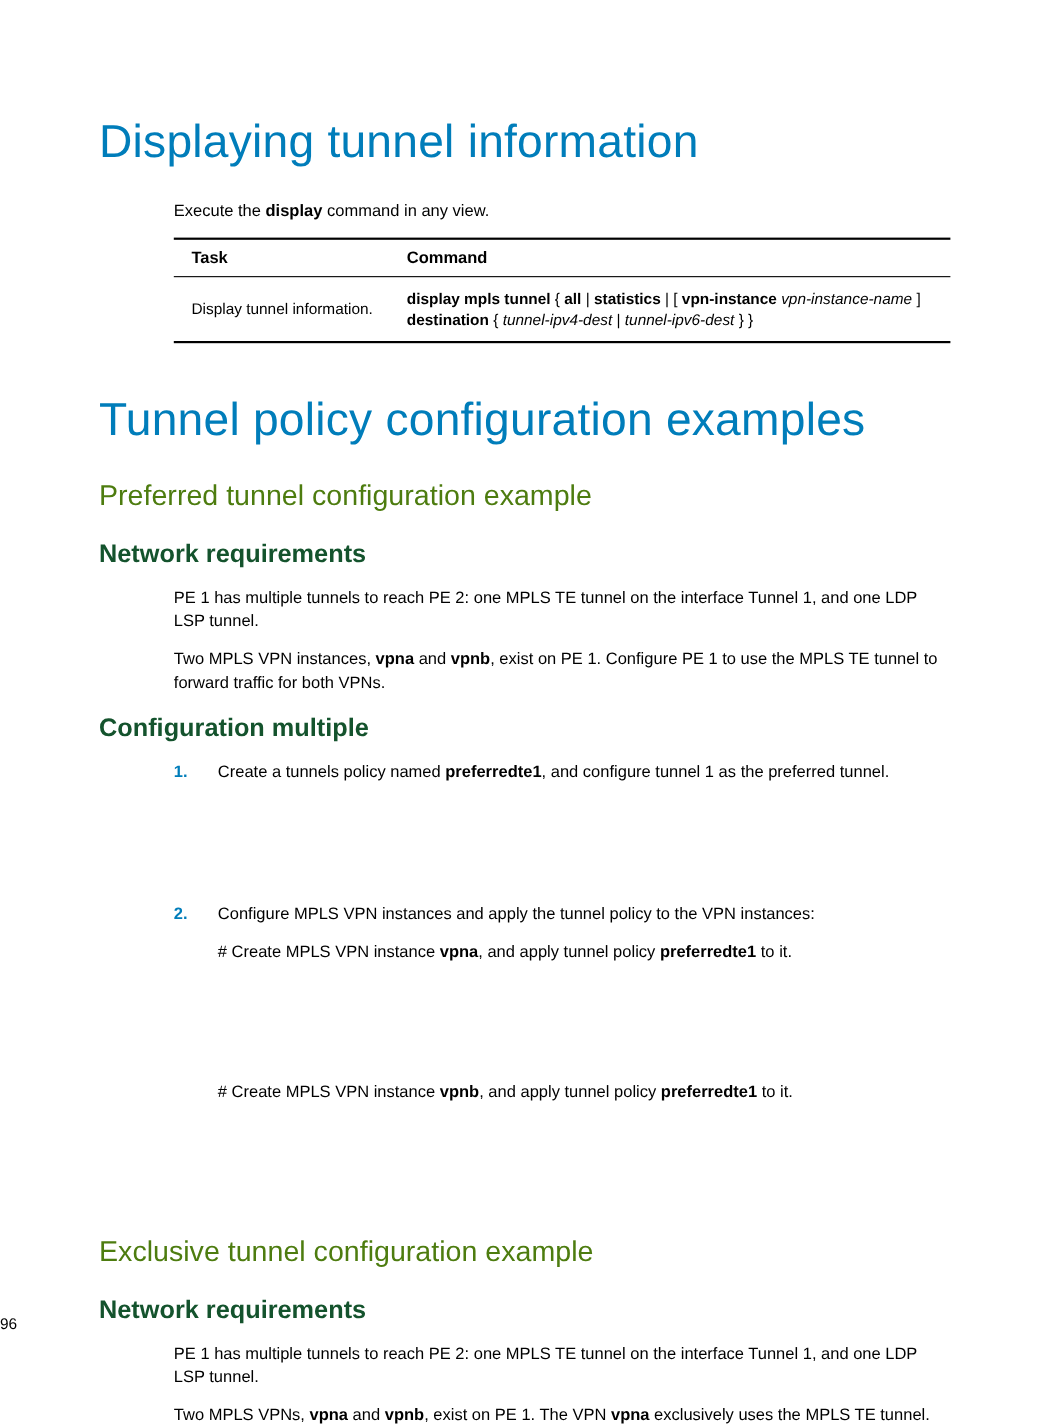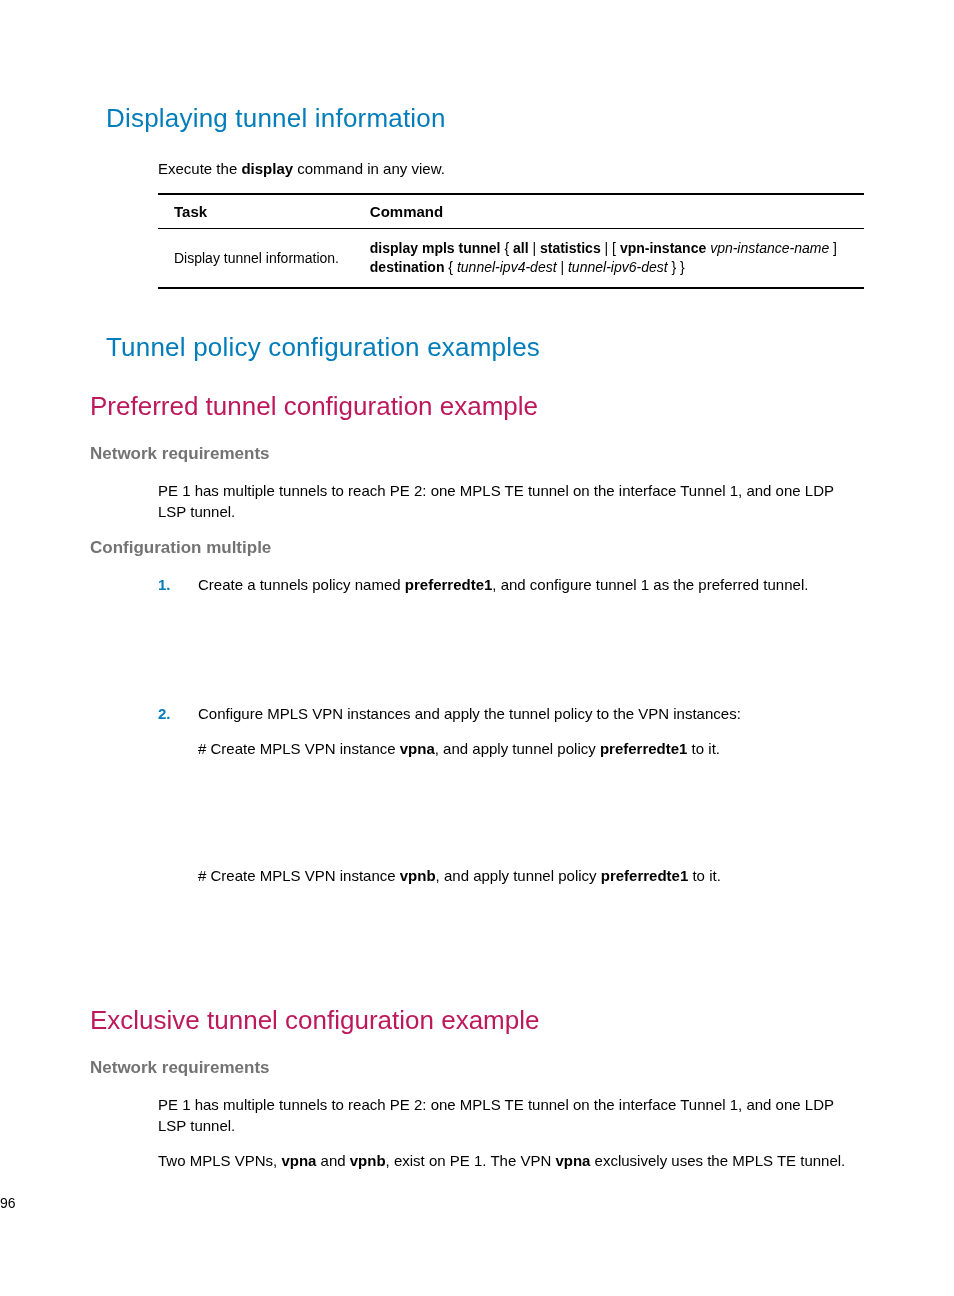--- a/index.html
+++ b/index.html
@@ -12,34 +12,34 @@
     color: #000000;
     position: relative;
     font-size: 15px;
     line-height: 1.4;
   }
   .page {
     padding: 100px 90px 0 90px;
   }
   .h1 {
     color: #007dba;
-    font-size: 26px;
+    font-size: 42px;
     font-weight: 400;
-    margin: 0 0 22px 16px;
+    margin: 0 0 22px 0;
     letter-spacing: 0.2px;
   }
   .h2 {
-    color: #be185d;
+    color: #4d7c0f;
     font-size: 26px;
     font-weight: 400;
     margin: 0 0 18px 0;
   }
   .h3 {
-    color: #737373;
-    font-size: 17px;
+    color: #14532d;
+    font-size: 23px;
     font-weight: 700;
     margin: 0 0 14px 0;
   }
   .body-indent {
     margin-left: 68px;
   }
   .p {
     margin: 0 0 14px 0;
   }
   .bold { font-weight: 700; }
@@ -122,20 +122,23 @@
   </div>
 
   <div class="h1">Tunnel policy configuration examples</div>
 
   <div class="h2">Preferred tunnel configuration example</div>
 
   <div class="h3">Network requirements</div>
 
   <div class="body-indent">
     <p class="p">PE 1 has multiple tunnels to reach PE 2: one MPLS TE tunnel on the interface Tunnel 1, and one LDP LSP tunnel.</p>
+    <p class="p">
+      <span>Two MPLS VPN instances, </span><span class="bold">vpna</span><span> and </span><span class="bold">vpnb</span><span>, exist on PE 1. Configure PE 1 to use the MPLS TE tunnel to forward traffic for both VPNs.</span>
+    </p>
   </div>
 
   <div class="h3">Configuration multiple</div>
 
   <div class="body-indent">
 
     <div class="ol-item">
       <div class="ol-num">1.</div>
       <div class="ol-body">
         <span>Create a tunnels policy named </span><span class="bold">preferredte1</span><span>, and configure tunnel 1 as the preferred tunnel.</span>

